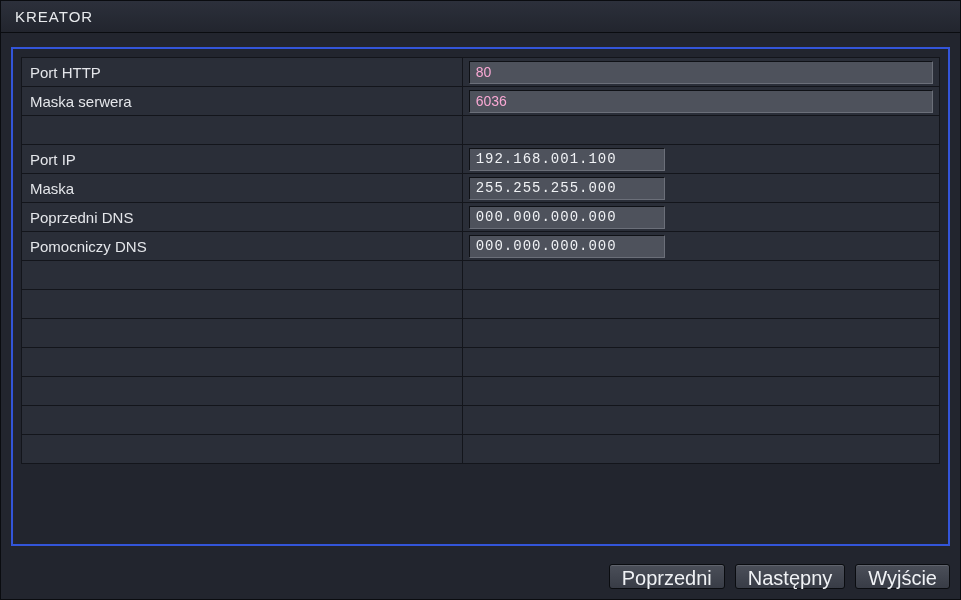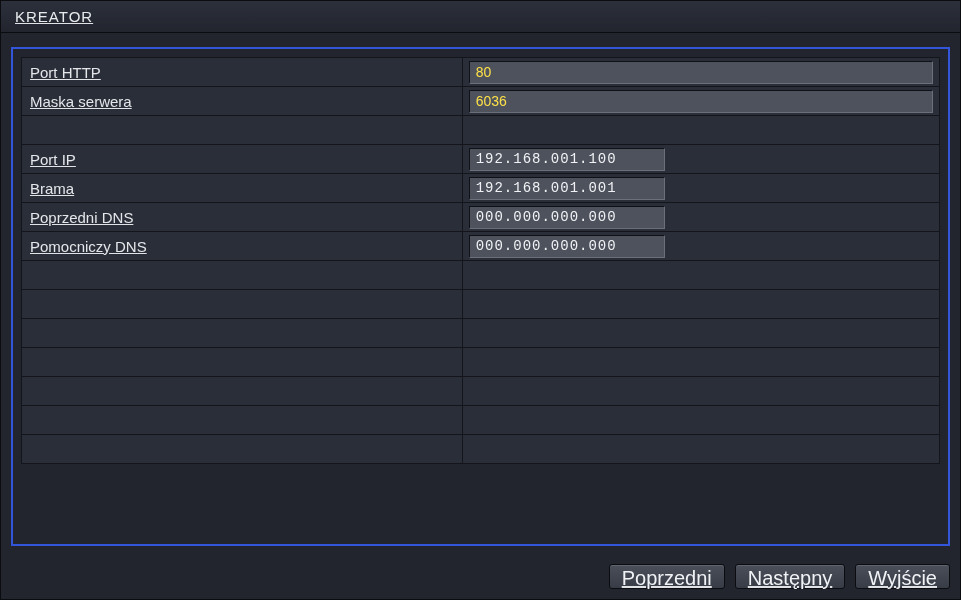--- a/index.html
+++ b/index.html
@@ -16,21 +16,20 @@
       font-size: 15px;
       overflow: hidden;
     }
     .window {
       width: 961px;
       height: 600px;
       background: #22252e;
       border: 1px solid #0a0c10;
       display: flex;
       flex-direction: column;
-      text-decoration: underline;
     }
     .titlebar {
       height: 32px;
       background: linear-gradient(to bottom, #2c303b, #22252e);
       border-bottom: 1px solid #0a0c10;
       display: flex;
       align-items: center;
       padding: 0 14px;
       color: #e8eaed;
       font-size: 15px;
@@ -70,21 +69,21 @@
     }
     .text-inp {
       width: 100%;
       height: 23px;
       background: #4e525c;
       border: 1px solid #13151b;
       border-top-color: #0f1116;
       border-left-color: #0f1116;
       border-right-color: #6b6f79;
       border-bottom-color: #6b6f79;
-      color: #fde047;
+      color: #f9a8d4;
       font-size: 14px;
       padding: 0 6px;
       outline: none;
       font-family: Arial, sans-serif;
     }
     .ip-inp {
       width: 196px;
       height: 23px;
       background: #4e525c;
       border: 1px solid #13151b;
@@ -157,23 +156,23 @@
           <td class="label-cell empty-cell"></td>
           <td class="value-cell empty-cell"></td>
         </tr>
         <tr>
           <td class="label-cell">Port IP</td>
           <td class="value-cell">
             <input class="ip-inp" type="text" value="192.168.001.100" style="">
           </td>
         </tr>
         <tr>
-          <td class="label-cell">Brama</td>
-          <td class="value-cell">
-            <input class="ip-inp" type="text" value="192.168.001.001" style="">
+          <td class="label-cell">Maska</td>
+          <td class="value-cell">
+            <input class="ip-inp" type="text" value="255.255.255.000" style="">
           </td>
         </tr>
         <tr>
           <td class="label-cell">Poprzedni DNS</td>
           <td class="value-cell">
             <input class="ip-inp" type="text" value="000.000.000.000" style="">
           </td>
         </tr>
         <tr>
           <td class="label-cell">Pomocniczy DNS</td>

